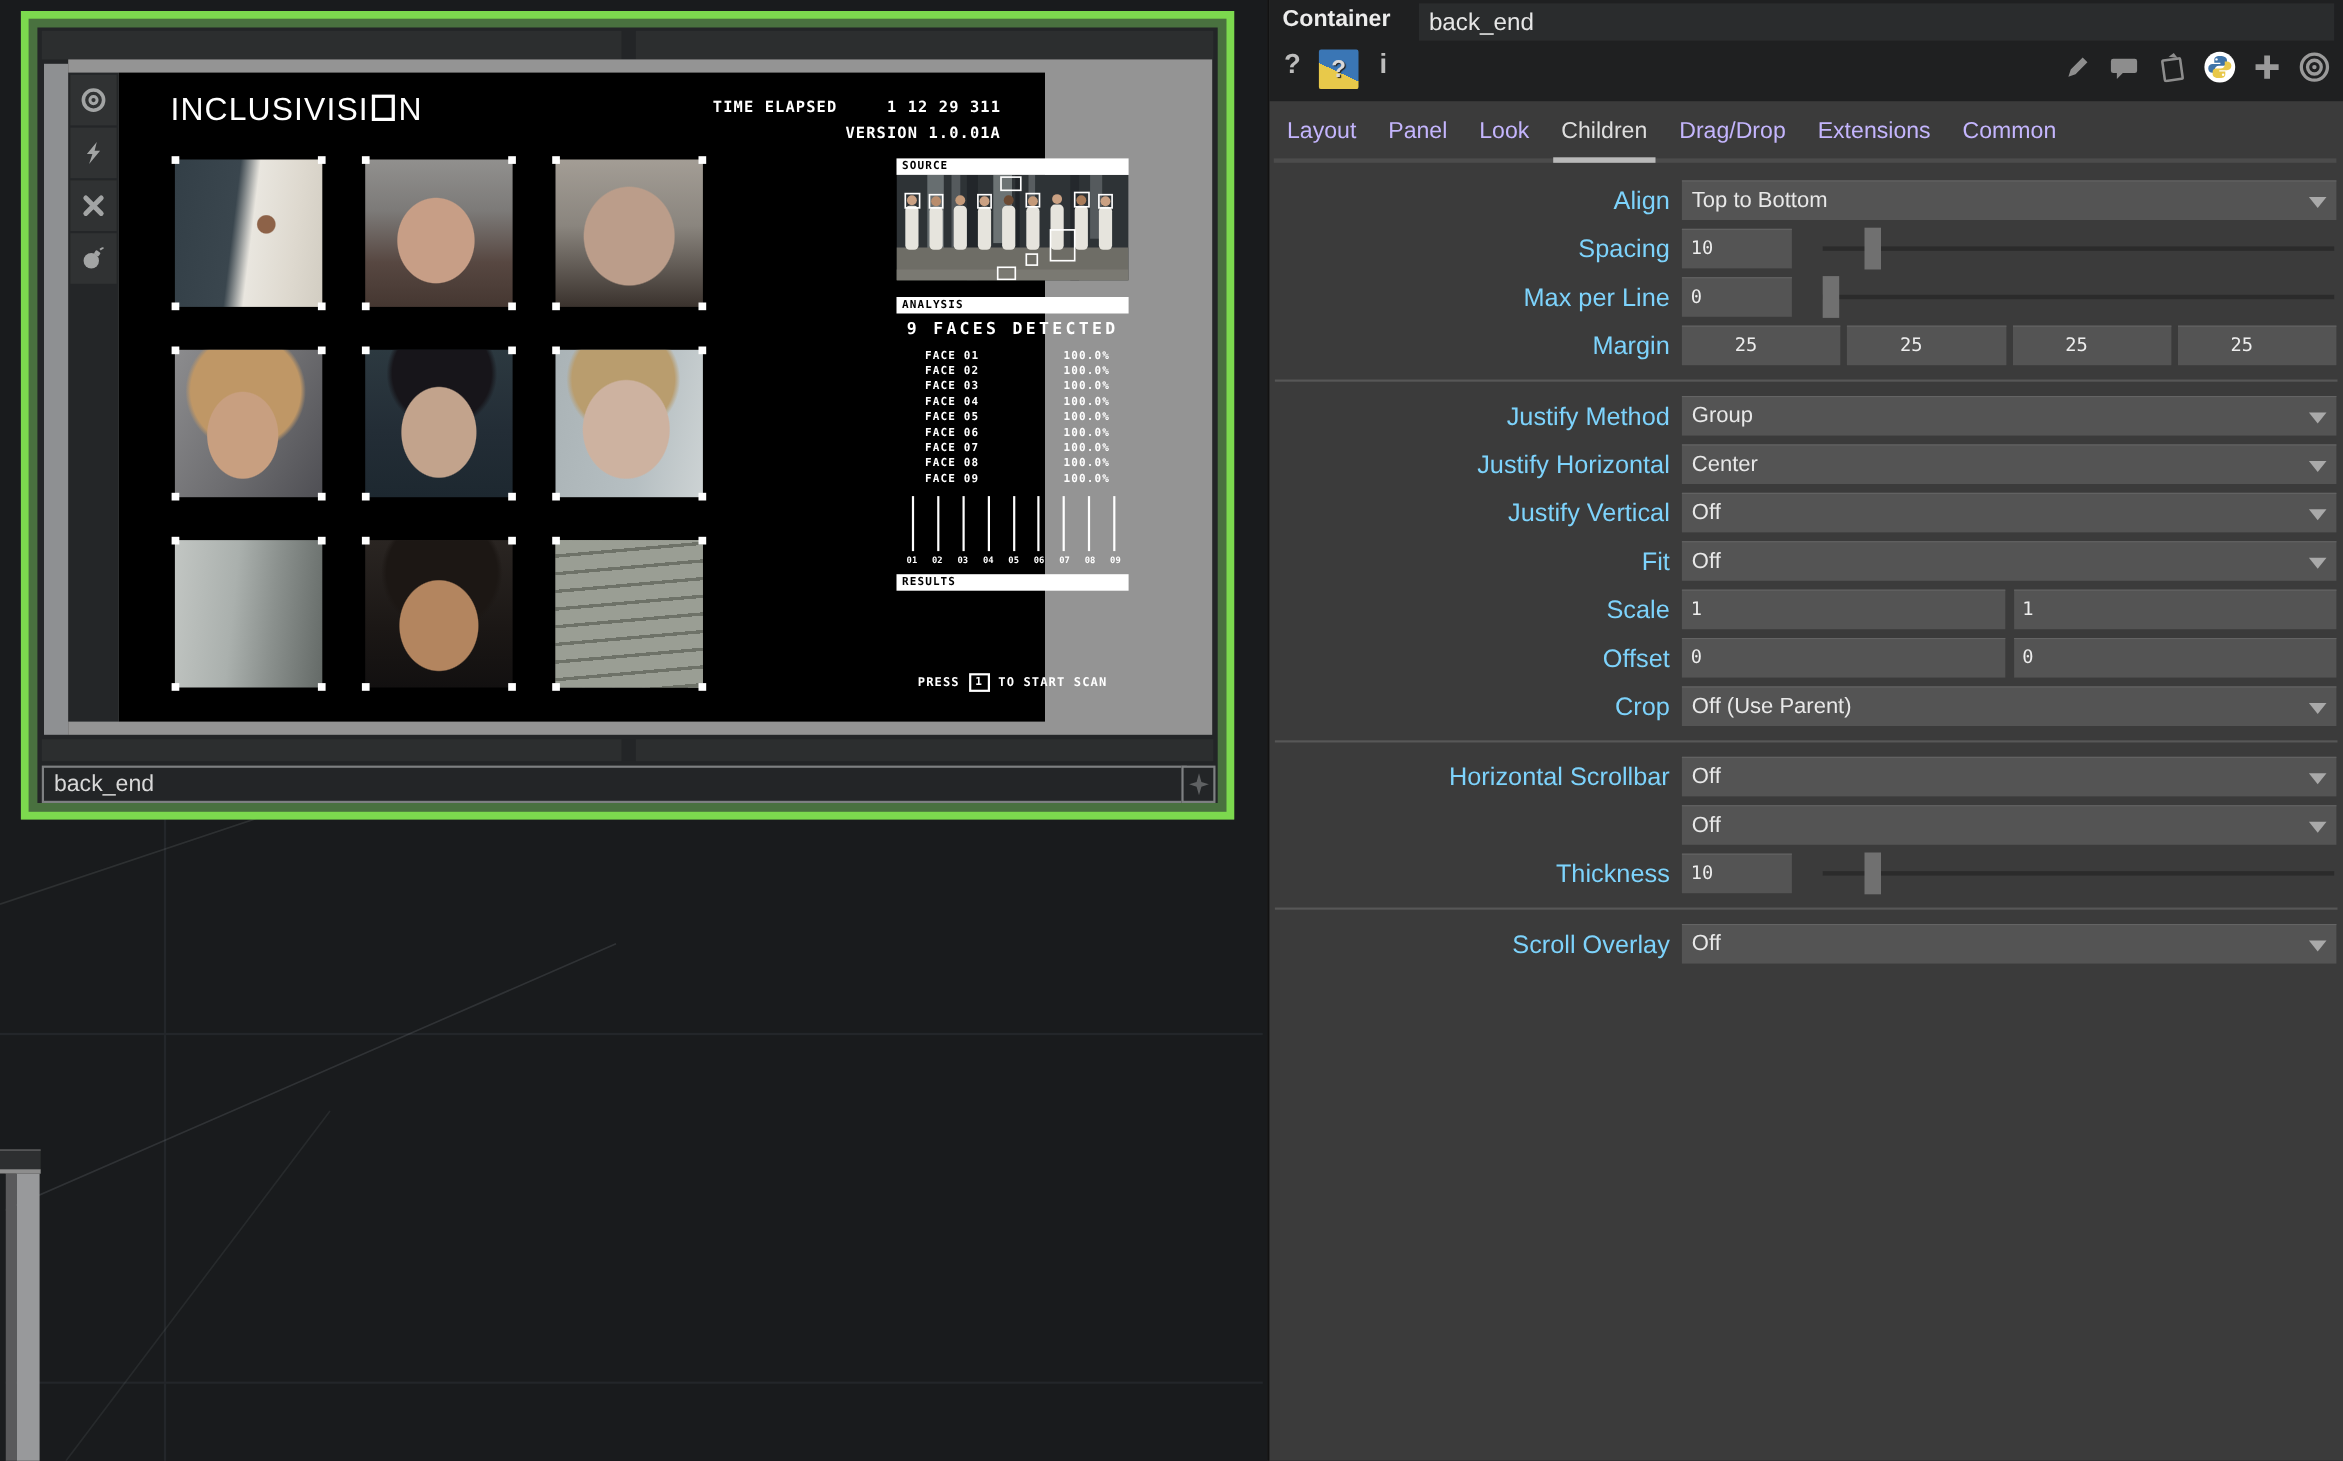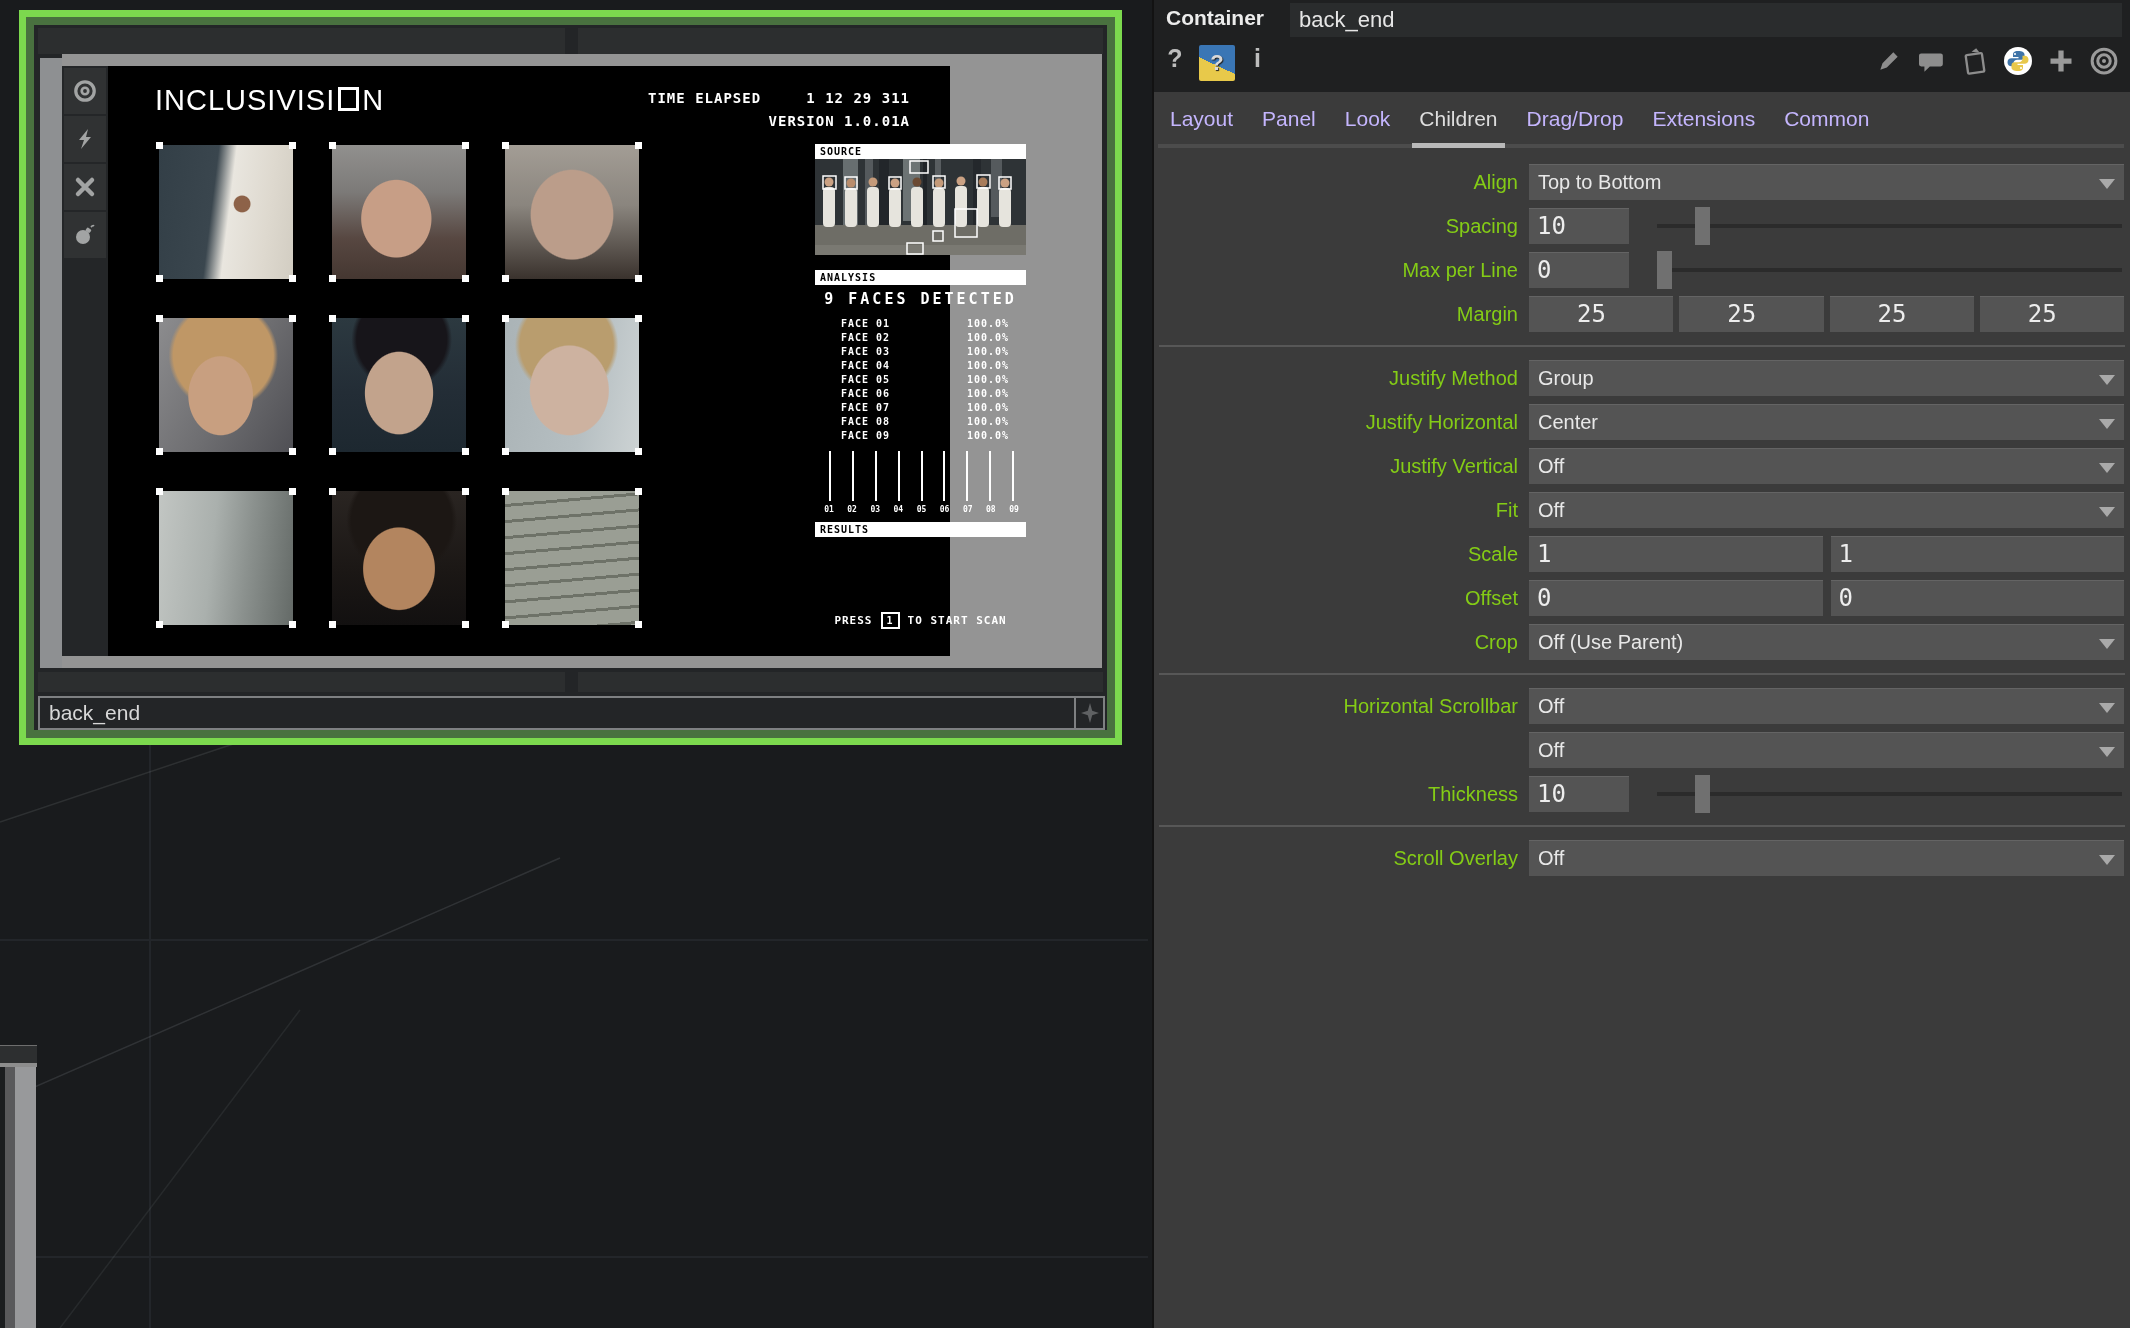--- a/index.html
+++ b/index.html
@@ -113,31 +113,31 @@
   #head-icons .hi{width:32px;height:34px;display:flex;align-items:center;justify-content:center;}
 
   #tabs{position:absolute;left:4px;top:96px;right:6px;height:52px;border-bottom:4px solid #4c4c4c;
         display:flex;gap:29px;padding-left:12px;box-sizing:border-box;}
   .tab{font-size:21px;color:#c4b5fd;line-height:46px;position:relative;}
   .tab.active{color:#dedede;}
   .tab.active::after{content:'';position:absolute;left:-7px;right:-7px;bottom:-4px;height:5px;background:#b9b9b9;}
 
   #params{position:absolute;left:0;top:152px;right:0;padding-top:8px;}
   .prow{position:relative;height:44px;}
-  .plabel{position:absolute;left:0;top:0;width:364px;text-align:right;font-size:20px;
-          color:#84cc16;line-height:44px;}
+  .plabel{position:absolute;left:0;top:0;width:364px;text-align:right;font-size:23px;
+          color:#7dd3fc;line-height:44px;}
   .pfield{position:absolute;left:375px;right:6px;top:4px;height:36px;}
   .dropdown{position:relative;width:100%;height:36px;background:#545454;border-top:1px solid #646464;
             box-sizing:border-box;}
   .dd-val{font-size:20px;color:#e8e8e8;line-height:35px;padding-left:9px;}
   .dd-arrow{position:absolute;right:9px;top:14px;width:0;height:0;
             border-left:8px solid transparent;border-right:8px solid transparent;
             border-top:10px solid #a9a9a9;}
   .numbox{background:#545454;border-top:1px solid #646464;box-sizing:border-box;height:36px;
-          font-family:"DejaVu Sans Mono",monospace;font-size:24px;color:#ededed;
+          font-family:"DejaVu Sans Mono",monospace;font-size:17px;color:#ededed;
           line-height:35px;padding-left:8px;}
   .nb-w{position:absolute;left:0;top:0;width:100px;}
   .slider{position:absolute;left:128px;right:2px;top:0;height:36px;}
   .slider .track{position:absolute;left:0;right:0;top:16px;height:4px;background:#2b2b2b;}
   .slider .handle{position:absolute;top:-1px;width:15px;height:38px;background:#707070;}
   .multi{display:flex;gap:6px;width:100%;}
   .multi .numbox{flex:1;padding-left:48px;}
   .multi2{display:flex;gap:8px;width:100%;}
   .multi2 .numbox{flex:1;}
   .psep{position:relative;height:20px;}

